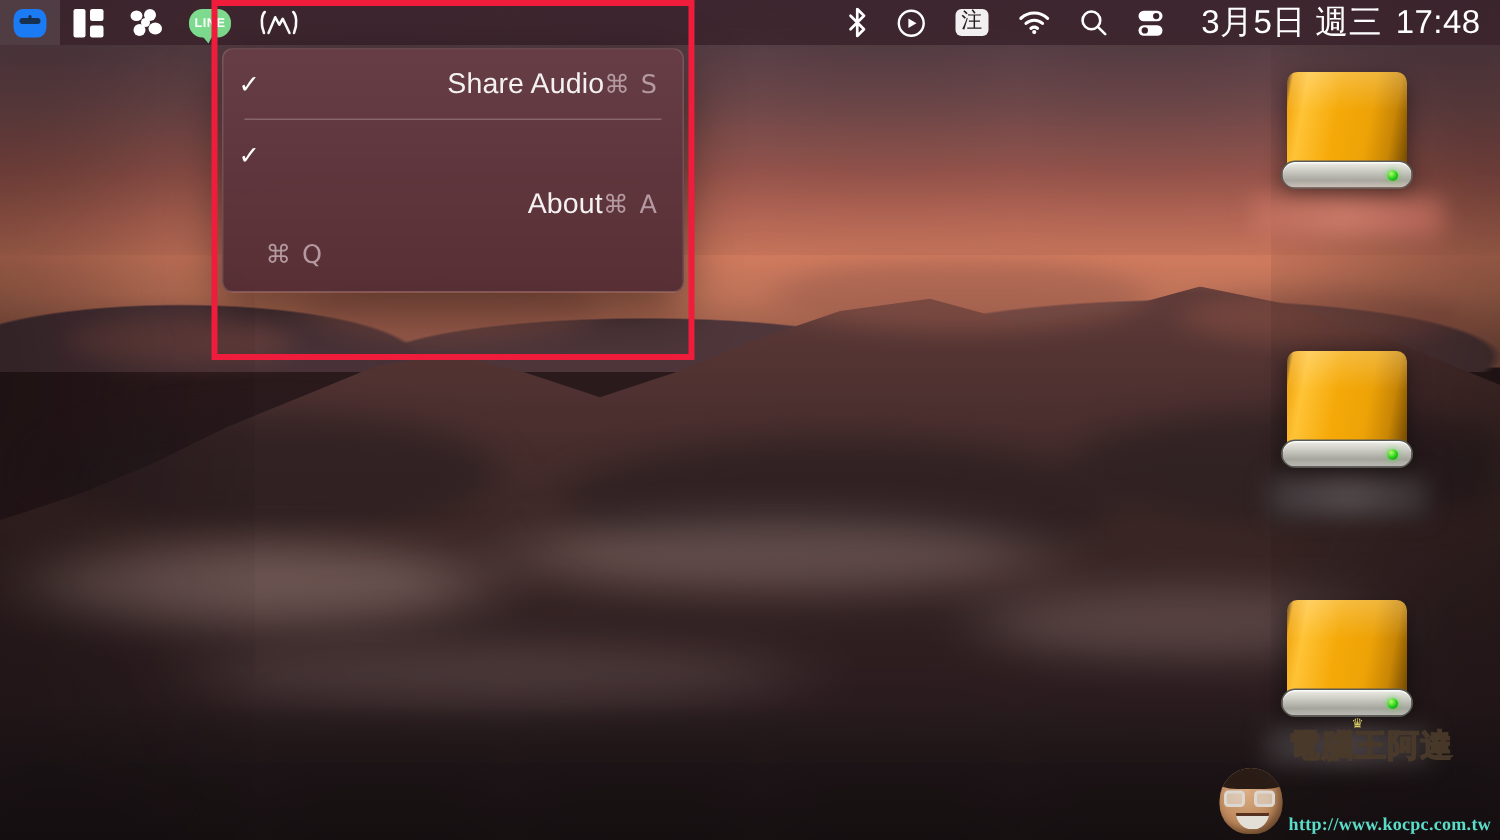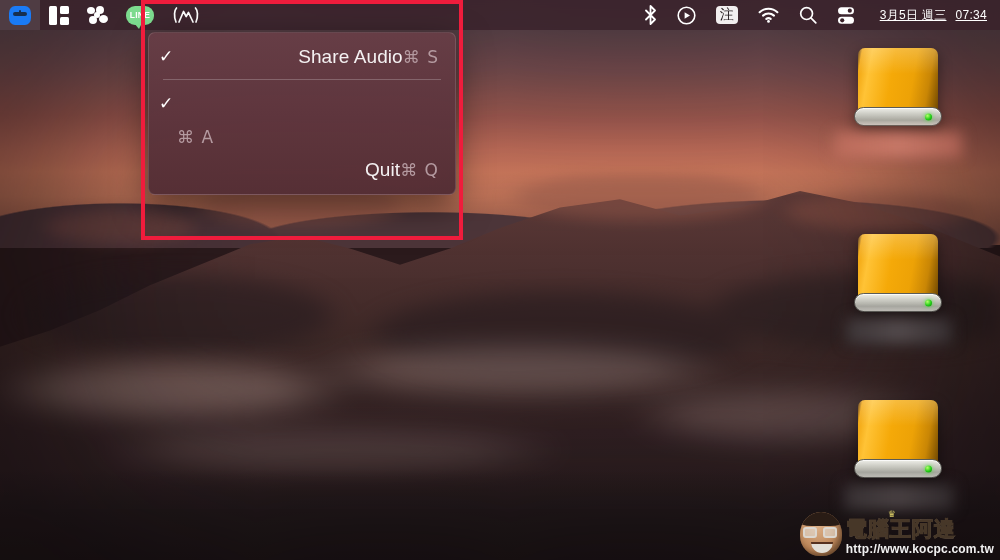--- a/index.html
+++ b/index.html
@@ -97,23 +97,23 @@
   .mb-right {
     margin-left:auto; display:flex; align-items:center;
     padding-right:9px; gap:2px;
   }
   .mb-item {
     height:30px; display:flex; align-items:center; justify-content:center;
     padding:0 9px; color:#fff;
   }
   .mb-item.active { background:rgba(255,255,255,.11); }
   .mb-clock {
-    color:#fff; font-size:12px; letter-spacing:.3px;
+    color:#fff; font-size:22px; letter-spacing:.3px;
     padding:0 4px 0 14px; white-space:nowrap;
-    display:flex; align-items:center; gap:9px;text-decoration:underline;
+    display:flex; align-items:center; gap:9px;
   }
 
   
   .ic { display:block; }
 
   .airpods-ic {
     width:22px; height:19px; border-radius:6px/7px;
     background:#1a7bf5; position:relative;
   }
   .airpods-ic::before {
@@ -311,23 +311,24 @@
     margin:0 0 -3px 42px; line-height:8px;
   }
   .wm-title {
     font-size:21px; font-weight:bold; line-height:28px;
     color:#e8e3d6;
     -webkit-text-stroke:1px #4a3a2a;
     letter-spacing:1px;
     font-family:"DejaVu Sans", sans-serif;
   }
   .wm-url {
-    font-size:12px; line-height:13px; color:#ffffff;
+    font-size:12px; line-height:13px; color:#5eead4;
     letter-spacing:.2px; font-weight:bold;
-    font-family:Liberation Sans, sans-serif;
+    font-family:Liberation Serif, serif;
+    margin-top:32px;
   }
 </style>
 </head>
 <body>
 
 <div id="desktop">
 
   <div class="wp-layer wp-sky"></div>
   <div class="wp-layer wp-ridge-far"></div>
   <div class="wp-layer wp-mtn"></div>
@@ -418,21 +419,21 @@
         <svg class="ic cc-ic" viewBox="0 0 18 19">
           <rect x="1" y="1.2" width="16" height="7" rx="3.5" fill="#fff"></rect>
           <circle cx="12.8" cy="4.7" r="2.1" fill="#3a222a"></circle>
           <rect x="1" y="10.8" width="16" height="7" rx="3.5" fill="#fff"></rect>
           <circle cx="5.2" cy="14.3" r="2.1" fill="#3a222a"></circle>
         </svg>
       </div>
 
       <div class="mb-clock">
         <span>3月5日 週三</span>
-        <span>07:34</span>
+        <span>17:48</span>
       </div>
 
     </div>
   </div>
 
   <div id="menu-panel">
 
     <div class="menu-row">
       <span class="menu-check">✓</span>
       <span class="menu-label">Share Audio</span>
@@ -442,26 +443,26 @@
     <div class="menu-sep"></div>
 
 
     <div class="menu-row">
       <span class="menu-check">✓</span>
       <span class="menu-key"></span>
     </div>
 
     <div class="menu-row">
       <span class="menu-check"></span>
+      <span class="menu-label">About</span>
       <span class="menu-key">⌘ A</span>
     </div>
 
     <div class="menu-row">
       <span class="menu-check"></span>
-      <span class="menu-label">Quit</span>
       <span class="menu-key">⌘ Q</span>
     </div>
 
   </div>
 
   <div id="annot-box"></div>
 
   <div class="drive" style="left:852px; top:46px;">
     <div class="drive-body">
       <div class="drive-top"></div>

